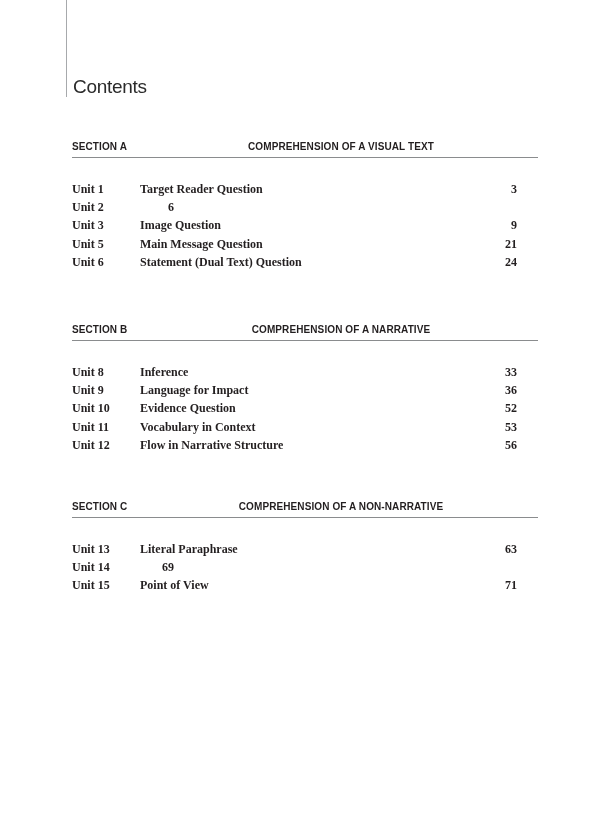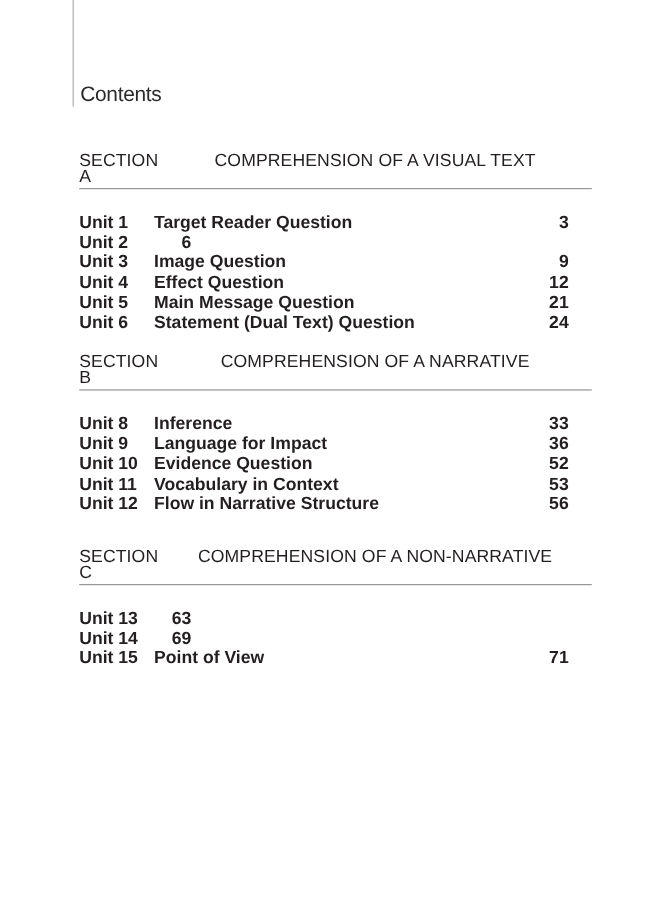--- a/index.html
+++ b/index.html
@@ -28,39 +28,40 @@
   .section {
     position: absolute;
     left: 72px;
     width: 466px;
   }
   .section-a { top: 140px; }
   .section-b { top: 323px; }
   .section-c { top: 500px; }
   .section-heading {
     display: flex;
-    font-size: 16px;
-    font-weight: 400;
+    font-size: 10px;
+    font-weight: 700;
     line-height: 14px;
     letter-spacing: 0.1px;
   }
   .sec-label { width: 72px; flex: 0 0 72px; }
   .sec-title { flex: 1; text-align: center; }
   .rule {
     margin-top: 3px;
     border-bottom: 1px solid #8a8c8e;
     height: 0;
   }
   .rows { margin-top: 22px; }
   .row {
     display: flex;
-    font-size: 16px;
+    font-size: 12px;
     font-weight: 700;
     line-height: 18.2px;
     padding-right: 21px;
+    font-family: Liberation Serif, serif;
   }
   .row .unit  { width: 68px; flex: 0 0 68px; }
   .row .title { flex: 1; }
   .row .page  { width: 34px; flex: 0 0 34px; text-align: right; }
 </style>
 </head>
 <body>
 
 <div class="vline"></div>
 
@@ -79,25 +80,20 @@
       <span class="page">3</span>
     </div>
     <div class="row">
       <span class="unit">Unit 2</span>
       <span class="page">6</span>
     </div>
     <div class="row">
       <span class="unit">Unit 3</span>
       <span class="title">Image Question</span>
       <span class="page">9</span>
-    </div>
-    <div class="row">
-      <span class="unit">Unit 4</span>
-      <span class="title">Effect Question</span>
-      <span class="page">12</span>
     </div>
     <div class="row">
       <span class="unit">Unit 5</span>
       <span class="title">Main Message Question</span>
       <span class="page">21</span>
     </div>
     <div class="row">
       <span class="unit">Unit 6</span>
       <span class="title">Statement (Dual Text) Question</span>
       <span class="page">24</span>
@@ -142,20 +138,21 @@
 
 <div class="section section-c">
   <div class="section-heading">
     <span class="sec-label">SECTION C</span>
     <span class="sec-title">COMPREHENSION OF A NON-NARRATIVE</span>
   </div>
   <div class="rule"></div>
   <div class="rows">
     <div class="row">
       <span class="unit">Unit 13</span>
+      <span class="title">Literal Paraphrase</span>
       <span class="page">63</span>
     </div>
     <div class="row">
       <span class="unit">Unit 14</span>
       <span class="page">69</span>
     </div>
     <div class="row">
       <span class="unit">Unit 15</span>
       <span class="title">Point of View</span>
       <span class="page">71</span>

